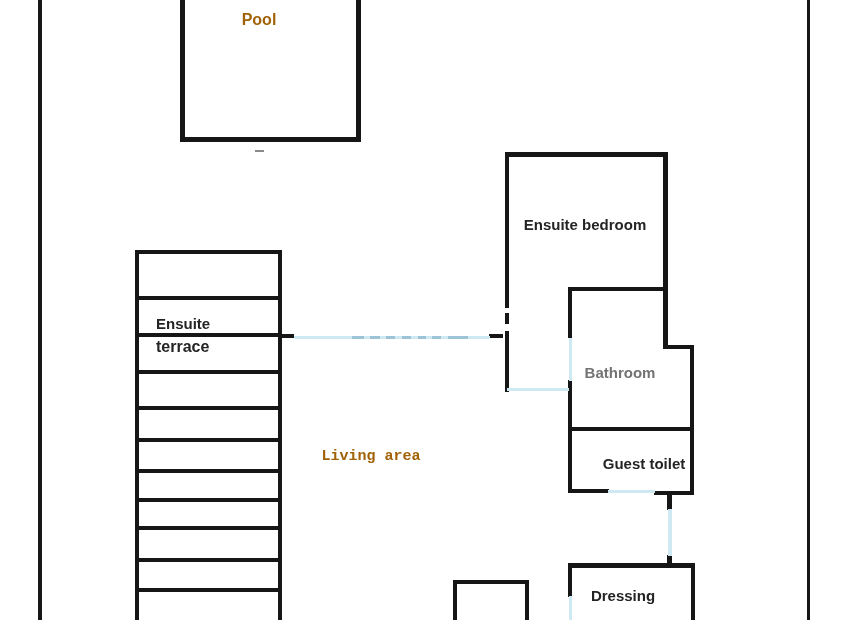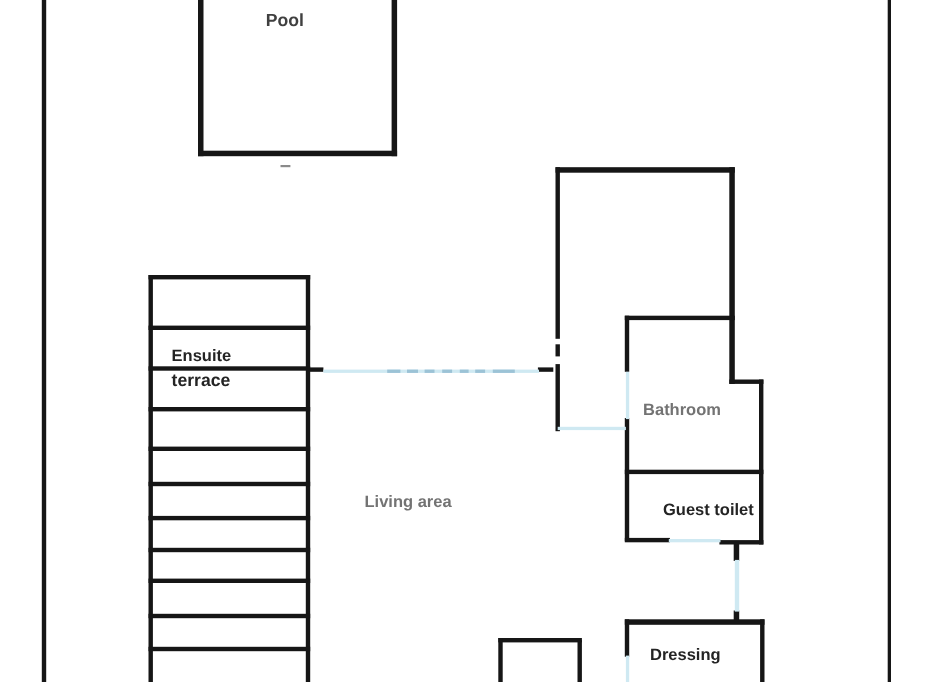--- a/index.html
+++ b/index.html
@@ -30,26 +30,27 @@
   #lbl-covered-line2   { left: 156px; top: 338px; font-size: 16px; }
   #lbl-bathroom        { left: 570px; top: 365px; width: 100px; font-size: 15px; }
   #lbl-guest-toilet    { left: 568px; top: 456px; width: 152px; font-size: 15px; }
   #lbl-living-area     { left: 321px; top: 449px; width: 100px; font-size: 15px; }
   #lbl-dressing        { left: 568px; top: 588px; width: 110px; font-size: 15px; }
 </style>
 </head>
 <body>
 
 <div id="canvas" style="background: rgb(255, 255, 255);">
-  <div class="label centered" id="lbl-pool" style="color: #404040;">Pool</div>
+  <div class="label centered" id="lbl-pool" style="color: #a16207;">Pool</div>
+  <div class="label centered" id="lbl-ensuite" style="color: rgb(36, 36, 36);">Ensuite bedroom</div>
   <div class="label" id="lbl-covered-line1" style="color: rgb(36, 36, 36);">Ensuite</div>
   <div class="label" id="lbl-covered-line2" style="color: rgb(36, 36, 36);">terrace</div>
   <div class="label centered" id="lbl-bathroom" style="color: #737373;">Bathroom</div>
   <div class="label centered" id="lbl-guest-toilet" style="color: rgb(36, 36, 36);">Guest toilet</div>
-  <div class="label centered" id="lbl-living-area" style="color: #737373;">Living area</div>
+  <div class="label centered" id="lbl-living-area" style="color: #a16207; font-family: Liberation Mono, monospace;">Living area</div>
   <div class="label centered" id="lbl-dressing" style="color: rgb(36, 36, 36);">Dressing</div>
 <div class="wall" style="left: 38px; top: 0px; width: 4px; height: 620px; background: rgb(22, 22, 22);"></div>
     <div class="wall" style="left: 807px; top: 0px; width: 3px; height: 620px; background: rgb(22, 22, 22);"></div>
     <div class="wall" style="left: 180px; top: 0px; width: 5px; height: 142px; background: rgb(22, 22, 22);"></div>
     <div class="wall" style="left: 356px; top: 0px; width: 5px; height: 142px; background: rgb(22, 22, 22);"></div>
     <div class="wall" style="left: 180px; top: 137px; width: 181px; height: 5px; background: rgb(22, 22, 22);"></div>
     <div class="wall" style="left: 135px; top: 250px; width: 147px; height: 4px; background: rgb(22, 22, 22);"></div>
     <div class="wall" style="left: 135px; top: 250px; width: 4px; height: 370px; background: rgb(22, 22, 22);"></div>
     <div class="wall" style="left: 278px; top: 250px; width: 4px; height: 370px; background: rgb(22, 22, 22);"></div>
     <div class="wall" style="left: 135px; top: 296px; width: 147px; height: 4px; background: rgb(22, 22, 22);"></div>

